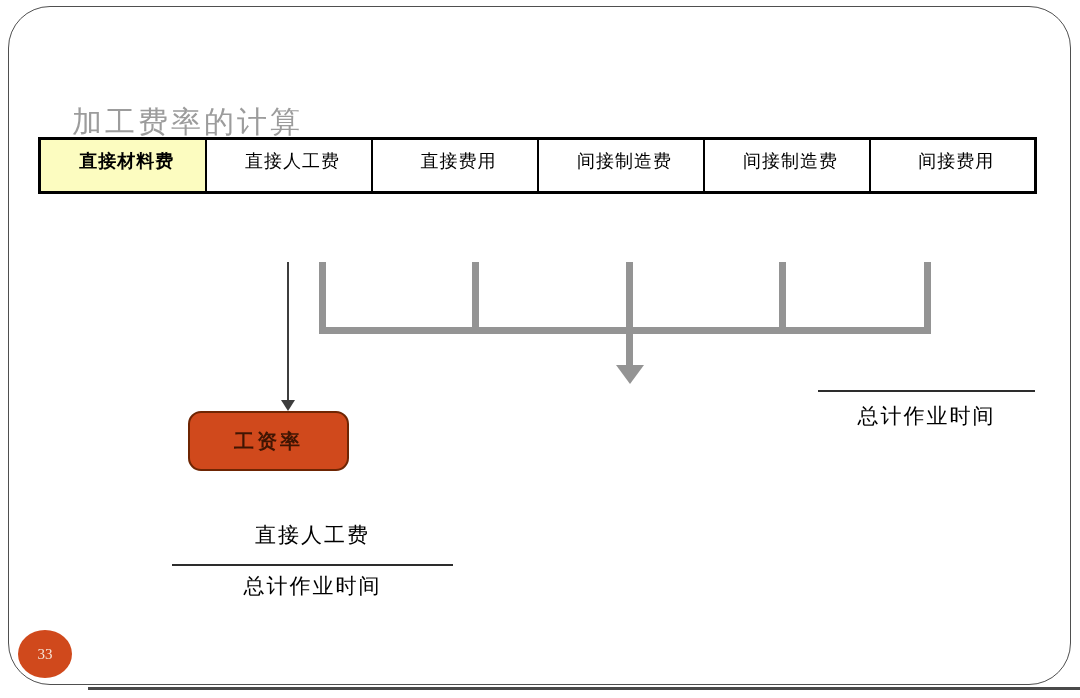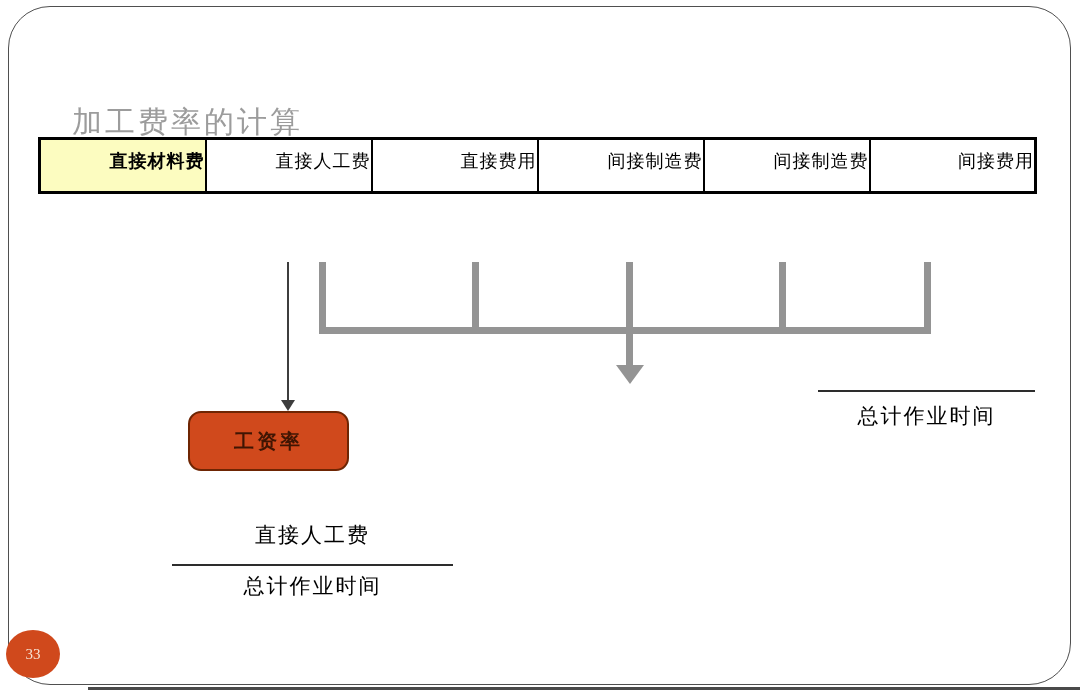--- a/index.html
+++ b/index.html
@@ -30,21 +30,21 @@
     table-layout:fixed;
   }
   table.cost th,table.cost td{
     border:2px solid #000;box-sizing:border-box;font-weight:normal;
   }
   table.cost{border:3px solid #000;}
   table.cost th{
     height:55px;font-size:25px;text-align:center;letter-spacing:4px;vertical-align:middle;
   }
   table.cost td{
-    height:54px;font-size:18px;text-align:right;vertical-align:top;
+    height:54px;font-size:18px;text-align:center;vertical-align:top;
     padding:9px 0 0 8px;letter-spacing:1px;
   }
   table.cost td.highlight{background:var(--highlight-yellow);font-weight:bold;}
   
   .thin-line{position:absolute;left:287px;top:262px;width:2px;height:139px;background:#3d3d3d;}
   .thin-head{
     position:absolute;left:281px;top:400px;width:0;height:0;
     border-left:7px solid transparent;border-right:7px solid transparent;
     border-top:11px solid #3d3d3d;
   }
@@ -70,21 +70,21 @@
   .formula .bar{height:0;border-top:2px solid #2d2d2d;}
   .formula .den{line-height:26px;}
   .formula.right{left:818px;top:383px;width:217px;}
   .formula.right .bar{margin-top:7px;}
   .formula.right .den{margin-top:11px;}
   .formula.left{left:172px;top:522px;width:281px;}
   .formula.left .bar{margin-top:16px;}
   .formula.left .den{margin-top:7px;}
   
   .page-badge{
-    position:absolute;left:6px;top:630px;width:54px;height:48px;border-radius:50%;
+    position:absolute;left:18px;top:630px;width:54px;height:48px;border-radius:50%;
     background:var(--accent-orange);color:#f6e3d6;font-size:15px;
     display:flex;align-items:center;justify-content:center;
   }
 </style>
 </head>
 <body>
 
 <div class="slide">
   <div class="frame"></div>
   <div class="bottom-rule"></div>

